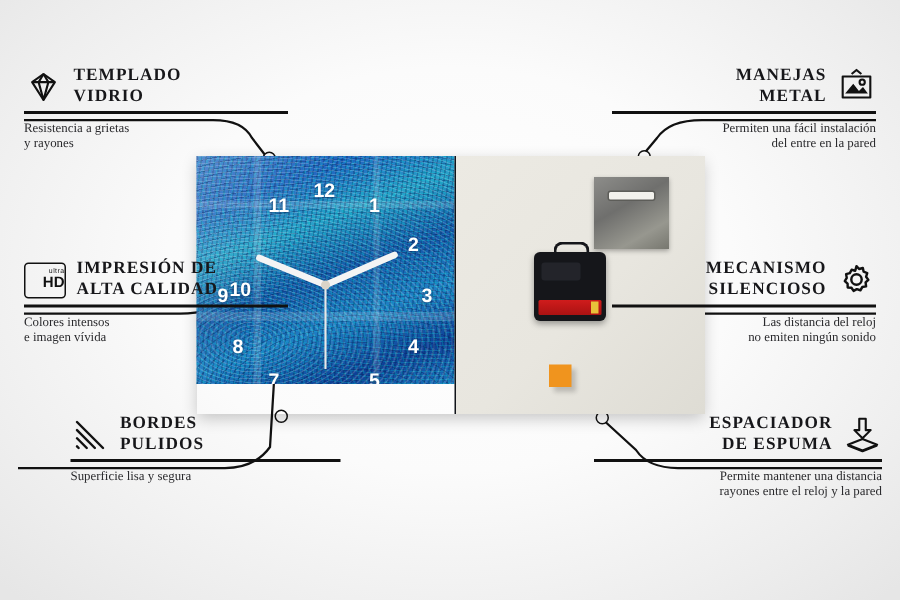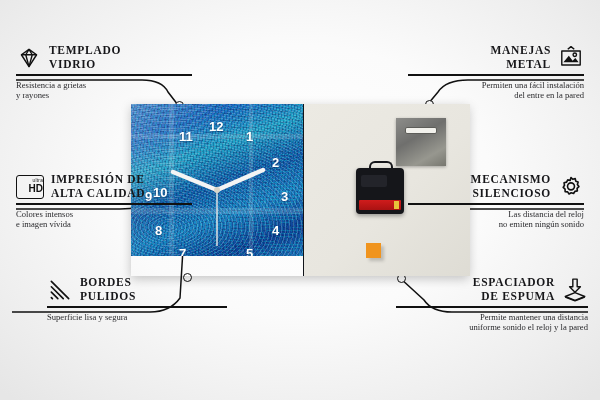--- a/index.html
+++ b/index.html
@@ -275,16 +275,16 @@
         <div class="feat-title">DE ESPUMA</div>
       </div>
       <svg class="ico" viewBox="0 0 24 24" fill="none" stroke="#111" stroke-width="1.3" stroke-linejoin="round">
         <path d="M10 2 H14 V9 H17 L12 14 L7 9 H10 Z"></path>
         <path d="M12 14.5 L21 18 L12 21.5 L3 18 Z"></path>
         <path d="M3 18.5 L12 22 L21 18.5"></path>
       </svg>
     </div>
     <div class="rule"></div>
     <div class="feat-sub">Permite mantener una distancia</div>
-    <div class="feat-sub" style="margin-top:0;">uniforme sonido el reloj y la pared</div>
+    <div class="feat-sub" style="margin-top:0;">rayones entre el reloj y la pared</div>
   </div>
 
 </div>
 
 </body></html>

